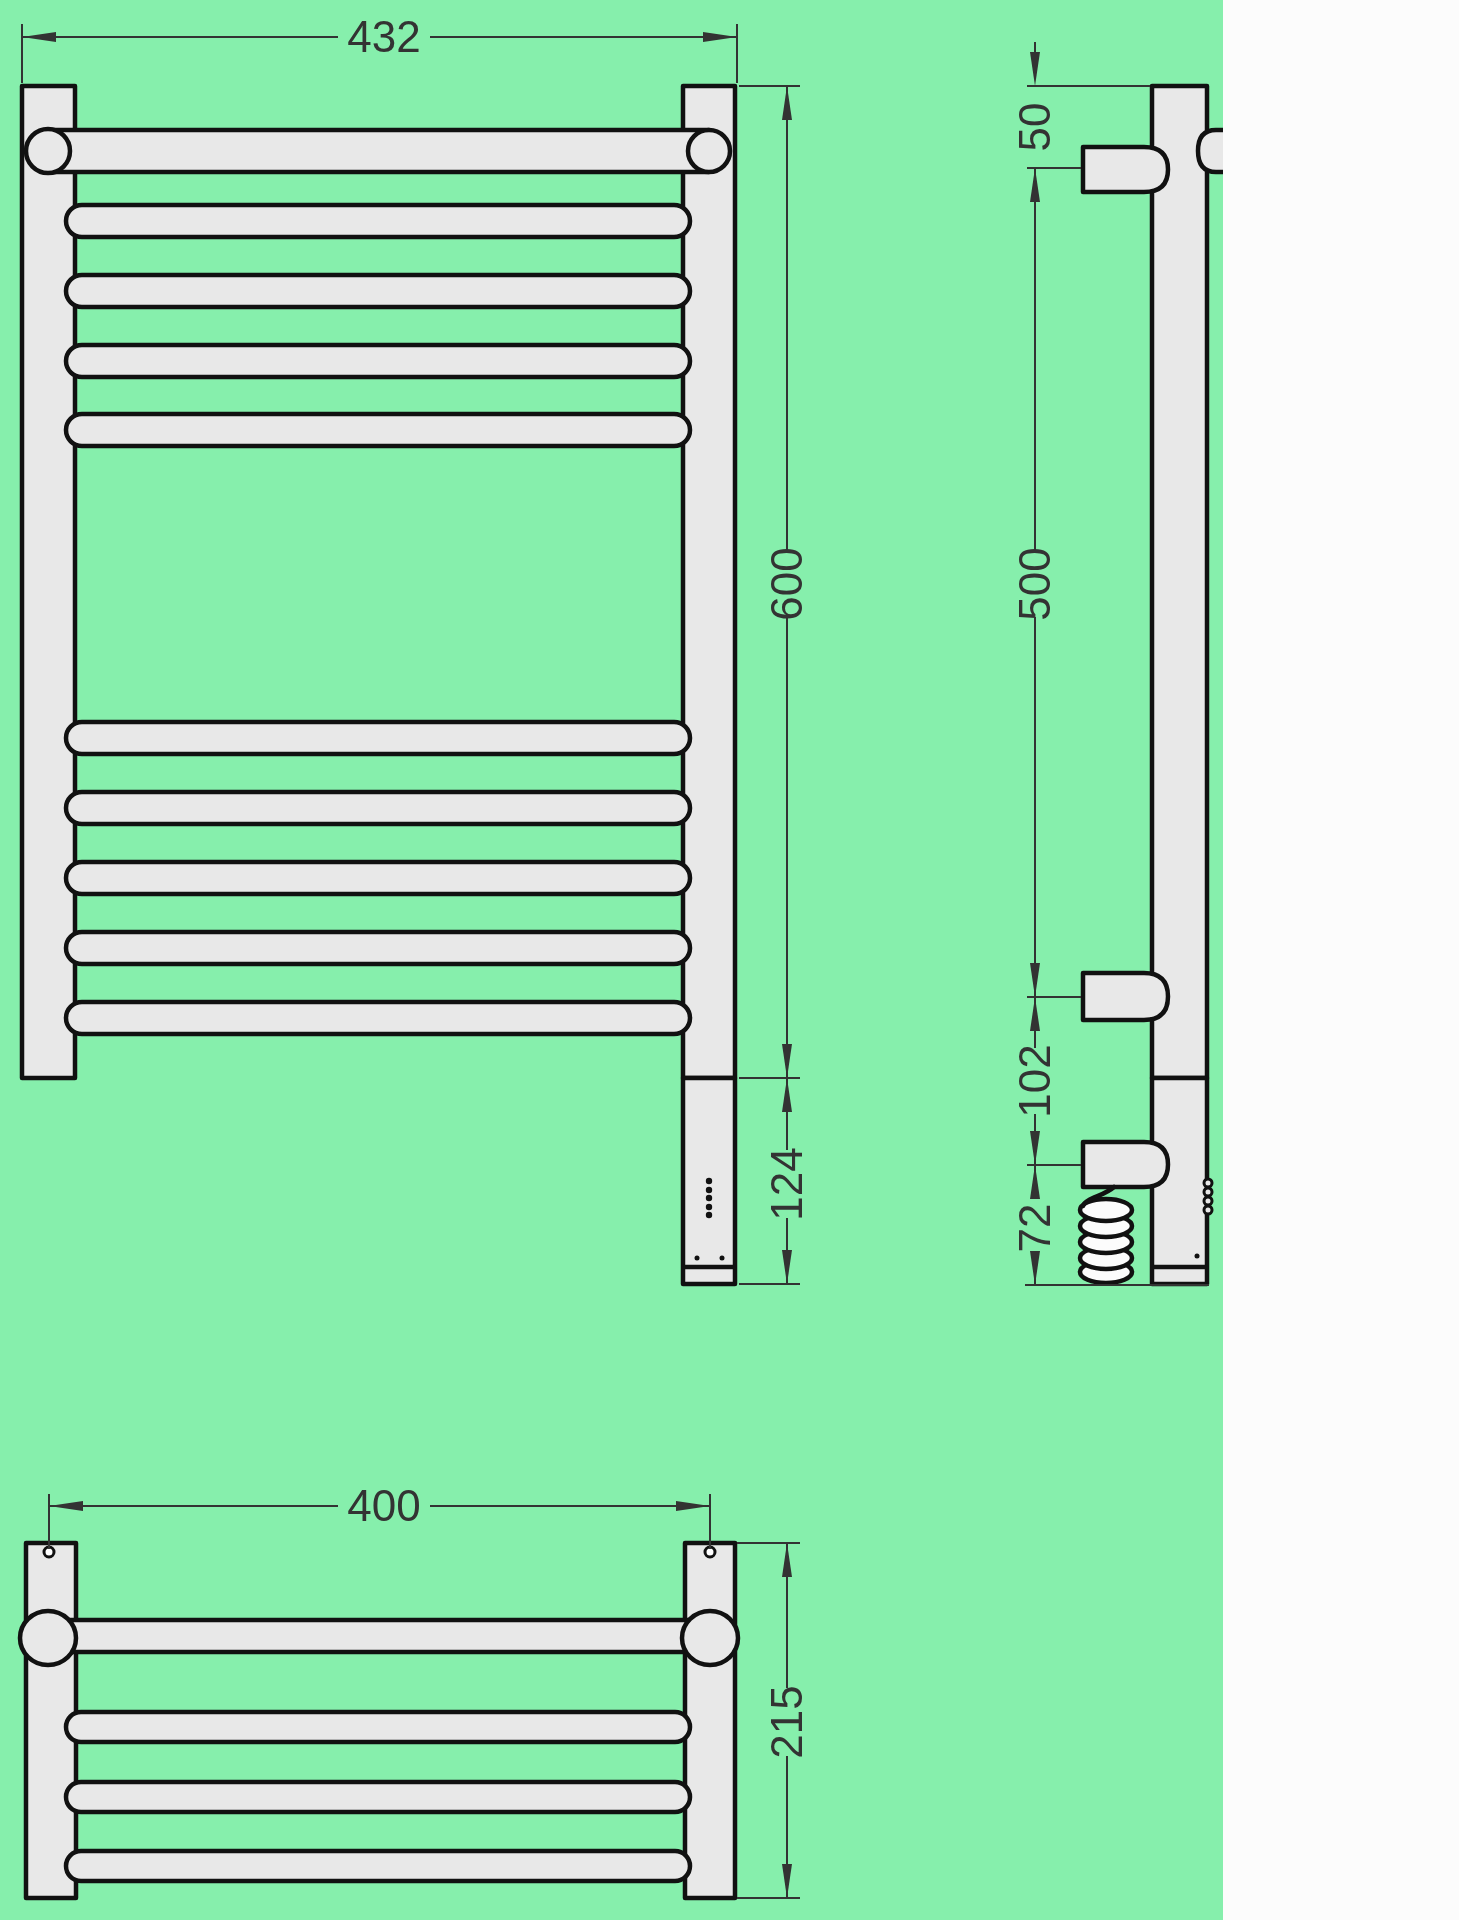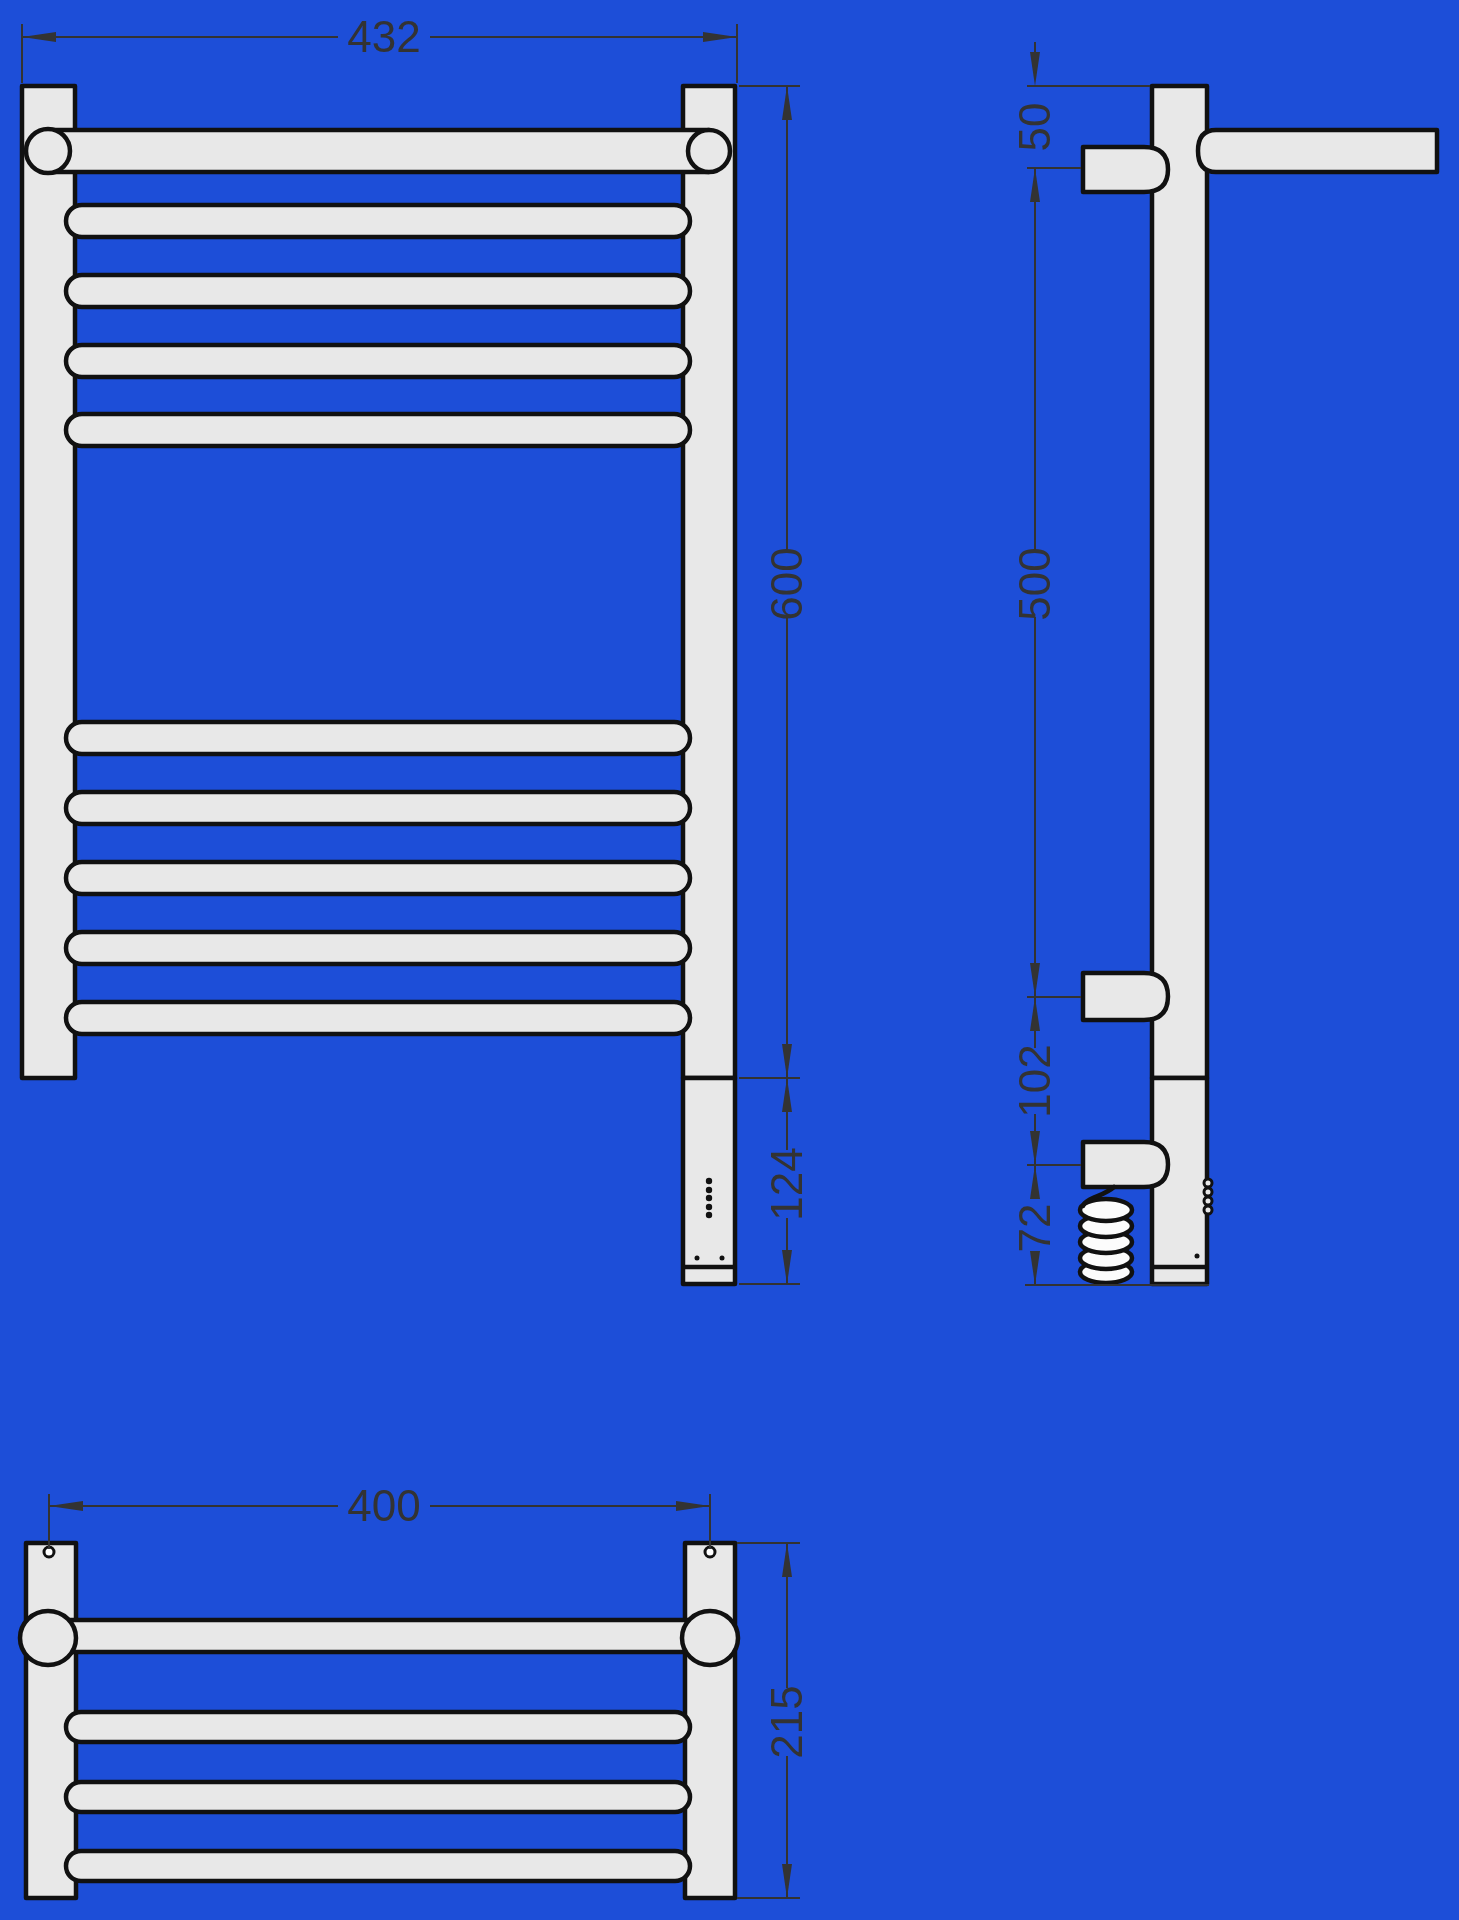--- a/index.html
+++ b/index.html
@@ -1,16 +1,16 @@
 <!DOCTYPE html>
 <html><head>
 <meta charset="utf-8">
 <style>
   html,body{margin:0;padding:0;background:#fcfcfc;}
-  .stage{width:1459px;height:1920px;position:relative;background:#1d4ed8;overflow:hidden;}
+  .stage{width:1223px;height:1920px;position:relative;background:#86efac;overflow:hidden;}
   svg{display:block;}
   .part{fill:#e8e8e8;stroke:#111111;stroke-width:4.5;stroke-linejoin:round;}
   .hole{fill:#ffffff;stroke:#111111;stroke-width:3;}
   .dim{stroke:#333333;stroke-width:2;fill:none;stroke-linecap:butt;}
   .arr{fill:#333333;stroke:none;}
   .dot{fill:#111111;stroke:none;}
   .coil{fill:#fcfcfc;stroke:#111111;stroke-width:4.5;}
   .cord{fill:none;stroke:#111111;stroke-width:4.5;stroke-linecap:round;}
   .dimtext{font-family:"Liberation Sans","DejaVu Sans",sans-serif;font-size:44px;fill:#333333;text-anchor:middle;}
 </style>

